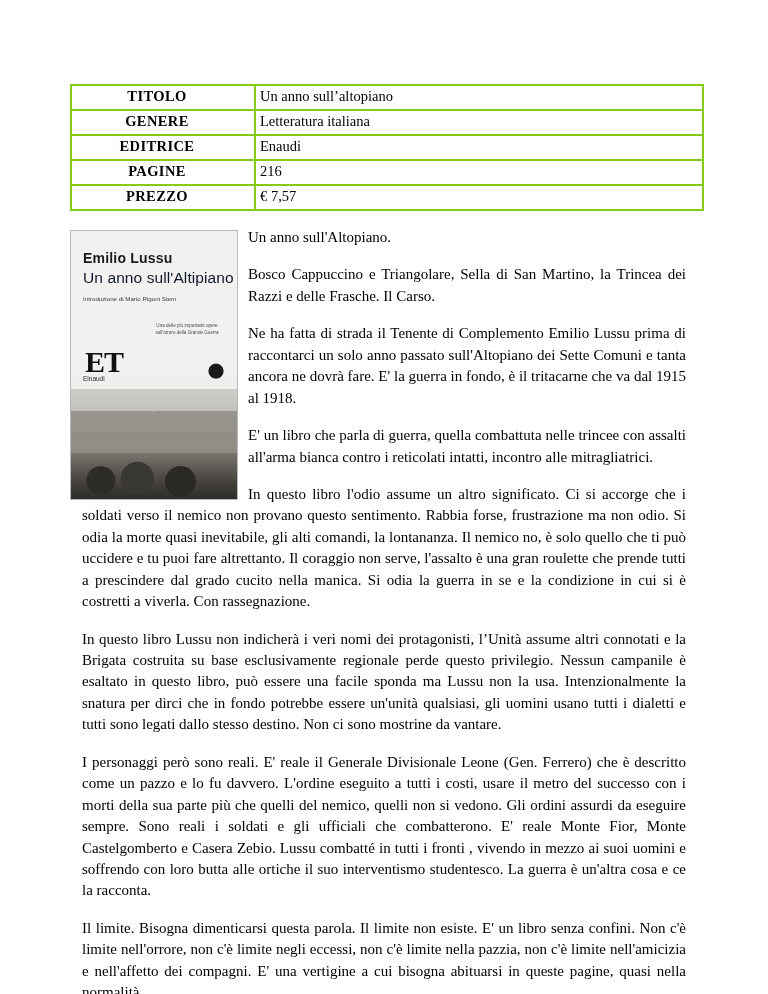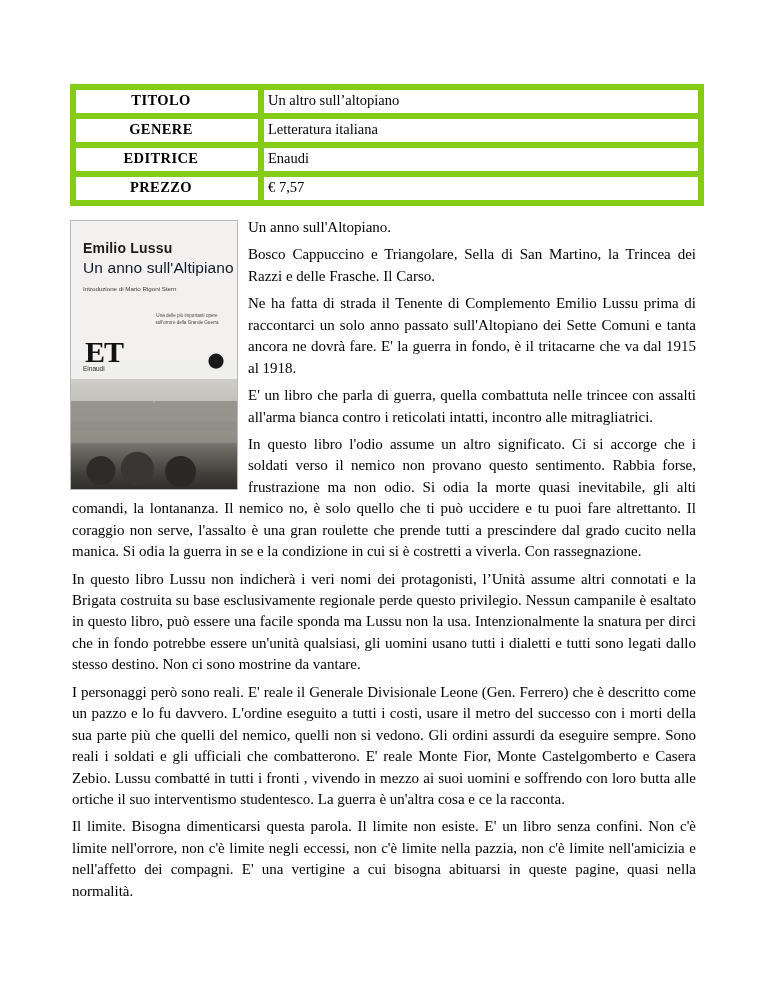--- a/index.html
+++ b/index.html
@@ -22,21 +22,21 @@
   }
 
   
   table.info {
     border-collapse: collapse;
     width: 634px;
     table-layout: fixed;
     margin: 0 0 0 4px;
   }
   table.info td {
-    border: 6px solid #84cc16;
+    border: 2px solid #84cc16;
     padding: 1px 16px 2px 4px;
     font-size: 14.5px;
     line-height: 1.35;
     vertical-align: middle;
     height: 20px;
   }
   table.info td.label {
     width: 162px;
     text-align: center;
     font-weight: bold;
@@ -47,21 +47,21 @@
   }
 
   
   .content {
     margin-top: 11px;
     font-size: 15px;
     line-height: 1.43;
     text-align: justify;
   }
   .content p {
-    margin: 6px;
+    margin: 16px;
     text-align: justify;
   }
 
   
   .cover {
     float: left;
     width: 166px;
     height: 268px;
     margin: 3px 10px 2px 4px;
     border: 1px solid #b9b9b9;
@@ -179,29 +179,33 @@
 </style>
 </head>
 <body>
 
 <div class="page">
 
   <table class="info">
     <tbody>
       <tr>
         <td class="label">TITOLO</td>
-        <td class="value">Un altro sull’altopiano</td>
+        <td class="value">Un anno sull’altopiano</td>
       </tr>
       <tr>
         <td class="label">GENERE</td>
         <td class="value">Letteratura italiana</td>
       </tr>
       <tr>
         <td class="label">EDITRICE</td>
         <td class="value">Enaudi</td>
+      </tr>
+      <tr>
+        <td class="label">PAGINE</td>
+        <td class="value">216</td>
       </tr>
       <tr>
         <td class="label">PREZZO</td>
         <td class="value">€ 7,57</td>
       </tr>
     </tbody>
   </table>
 
   <div class="content">
 

